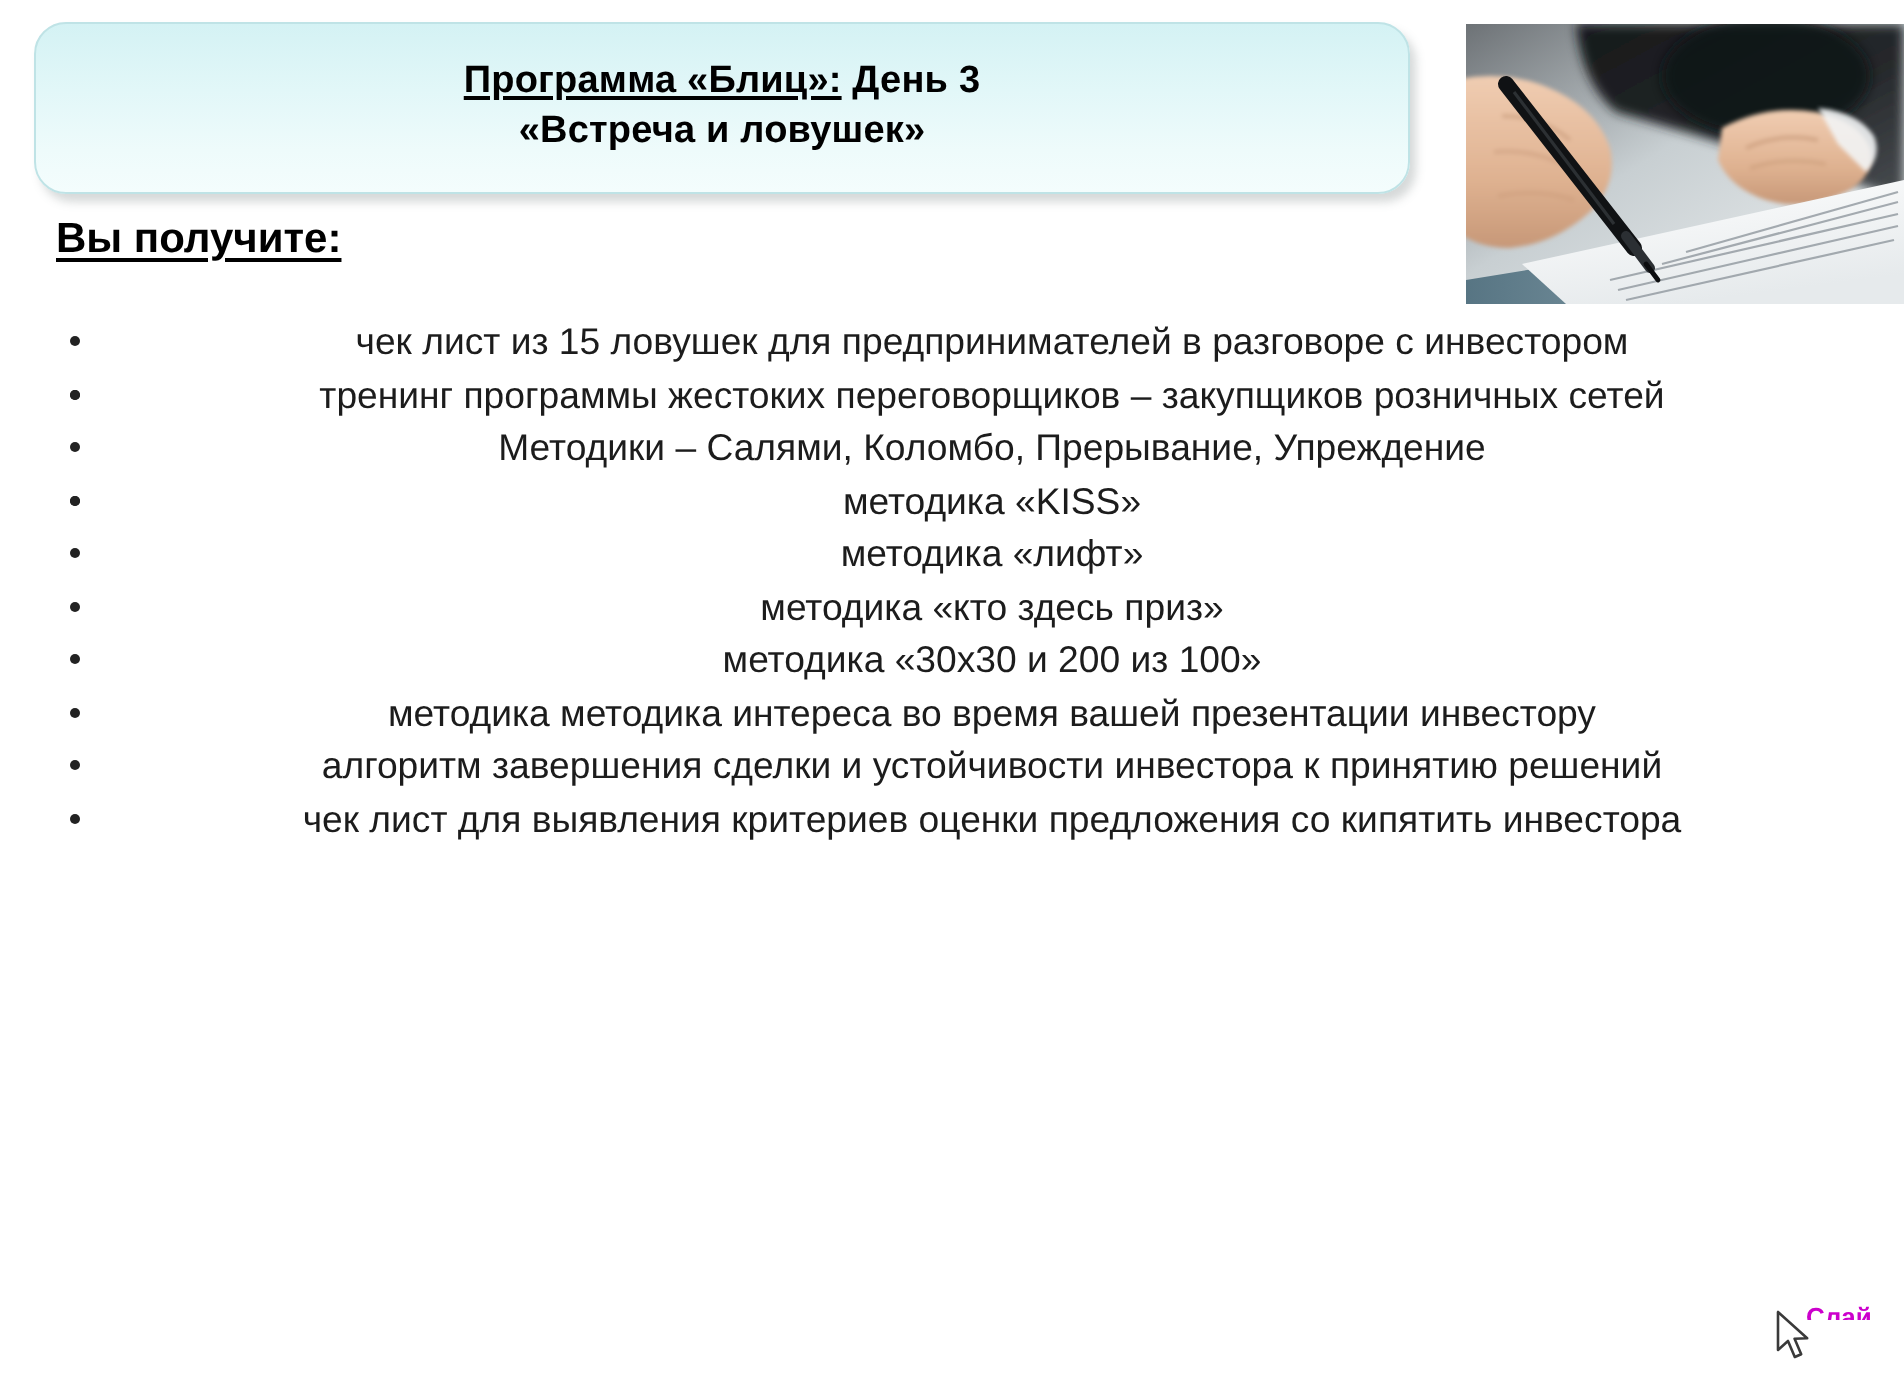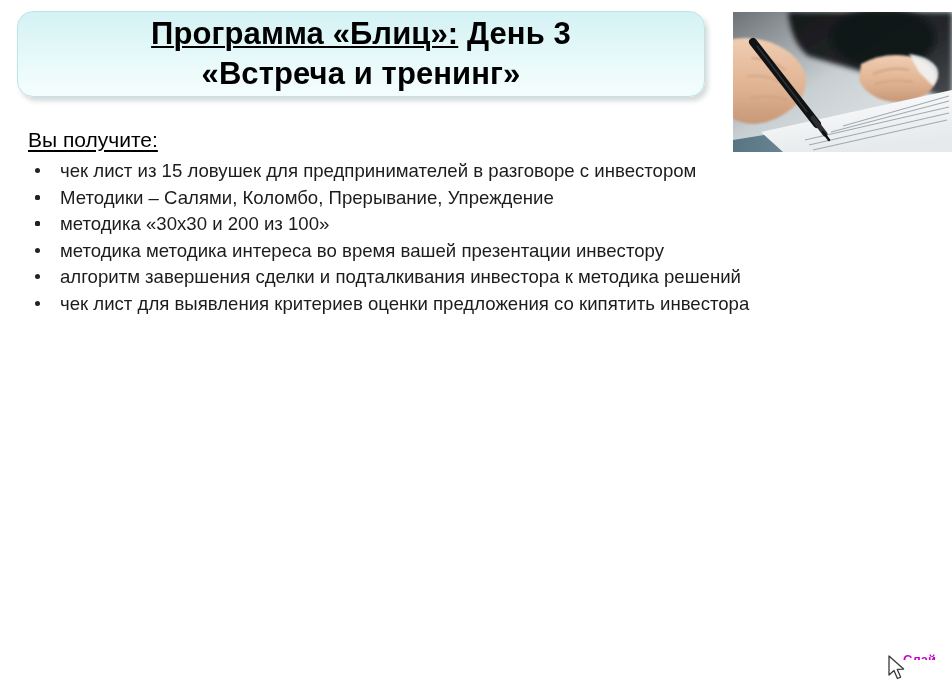--- a/index.html
+++ b/index.html
@@ -35,21 +35,21 @@
     background: linear-gradient(to bottom, #d4f2f4 0%, #e2f7f8 40%, #eefbfb 75%, #f4fdfd 100%);
     border: 1px solid #bfe3e6;
     box-shadow: 3px 4px 5px rgba(120,128,130,0.30);
     display: flex;
     flex-direction: column;
     align-items: center;
     justify-content: center;
     box-sizing: border-box;
   }
   .title-line {
-    font-size: 31px;
+    font-size: 19px;
     font-weight: bold;
     line-height: 1.30;
     color: #000000;
     letter-spacing: 0.1px;
     white-space: nowrap;
     text-align: center;
   }
   .title-underline {
     text-decoration: underline;
     text-decoration-thickness: 2px;
@@ -65,38 +65,39 @@
     height: 140px;
     overflow: hidden;
     background: #e9edee;
   }
   .photo svg { display: block; width: 100%; height: 100%; }
 
   
   .section-heading {
     position: absolute;
     left: 28px;
-    top: 128px;
+    top: 108px;
     font-size: 21px;
-    font-weight: normal;
+    font-weight: bold;
     color: #000000;
     text-decoration: underline;
     text-decoration-thickness: 2px;
     text-underline-offset: 3px;
   }
 
   
   .bullet-list {
     position: absolute;
     left: 26px;
     top: 158px;
     width: 906px;
     margin: 0;
     padding: 0;
     list-style: none;
+    text-align: center;
   }
   .bullet-item {
     position: relative;
     padding-left: 34px;
     font-size: 18.6px;
     line-height: 26.5px;
     color: #1c1c1c;
     margin-bottom: 0px;
   }
   .bullet-dot {
@@ -139,21 +140,21 @@
   }
   .cursor svg { display: block; }
 </style>
 </head>
 <body>
 
 <div class="slide">
 
   <div class="title-box">
     <div class="title-line"><span class="title-underline">Программа «Блиц»:</span><span> День 3</span></div>
-    <div class="title-line">«Встреча и тренинг»</div>
+    <div class="title-line">«Встреча и ловушек»</div>
   </div>
 
   <div class="photo">
     <svg viewBox="0 0 219 140" preserveAspectRatio="xMidYMid slice" aria-hidden="true">
       <defs>
         <linearGradient id="bgGrad" x1="0" y1="0" x2="1" y2="1">
           <stop offset="0%" stop-color="#6d7276"></stop>
           <stop offset="45%" stop-color="#c8cfd2"></stop>
           <stop offset="100%" stop-color="#eef1f2"></stop>
         </linearGradient>
@@ -221,26 +222,29 @@
         <path d="M24,34 L74,100" stroke="#44494e" stroke-width="1.6" opacity="0.55"></path>
       </g>
     </svg>
   </div>
 
   <div class="section-heading">Вы получите:</div>
 
   <ul class="bullet-list">
     <li class="bullet-item"><span class="bullet-dot"></span><span>чек лист из 15 ловушек для предпринимателей в разговоре с инвестором</span></li>
     <li class="bullet-item"><span class="bullet-dot"></span></li>
+    <li class="bullet-item"><span class="bullet-dot"></span><span>тренинг программы жестоких переговорщиков – закупщиков розничных сетей</span></li>
     <li class="bullet-item"><span class="bullet-dot"></span><span>Методики – Салями, Коломбо, Прерывание, Упреждение</span></li>
     <li class="bullet-item"><span class="bullet-dot"></span></li>
-    <li class="bullet-item"><span class="bullet-dot"></span></li>
+    <li class="bullet-item"><span class="bullet-dot"></span><span>методика «KISS»</span></li>
+    <li class="bullet-item"><span class="bullet-dot"></span><span>методика «лифт»</span></li>
+    <li class="bullet-item"><span class="bullet-dot"></span><span>методика «кто здесь приз»</span></li>
     <li class="bullet-item"><span class="bullet-dot"></span><span>методика «30х30 и 200 из 100»</span></li>
     <li class="bullet-item"><span class="bullet-dot"></span><span>методика методика интереса во время вашей презентации инвестору</span></li>
-    <li class="bullet-item"><span class="bullet-dot"></span><span>алгоритм завершения сделки и подталкивания инвестора к методика решений</span></li>
+    <li class="bullet-item"><span class="bullet-dot"></span><span>алгоритм завершения сделки и устойчивости инвестора к принятию решений</span></li>
     <li class="bullet-item"><span class="bullet-dot"></span><span>чек лист для выявления критериев оценки предложения со кипятить инвестора</span></li>
   </ul>
 
   <div class="magenta-marker">
     <span class="mk-text">Слай</span>
   </div>
 
   <div class="cursor">
     <svg width="20" height="28" viewBox="0 0 20 28" aria-hidden="true">
       <path d="M1,1 L1,20 L6,15.5 L9.4,23.5 L12.6,22.1 L9.3,14.4 L15.6,14.1 Z" fill="#ffffff" stroke="#3a3a3a" stroke-width="1.3" stroke-linejoin="round"></path>

